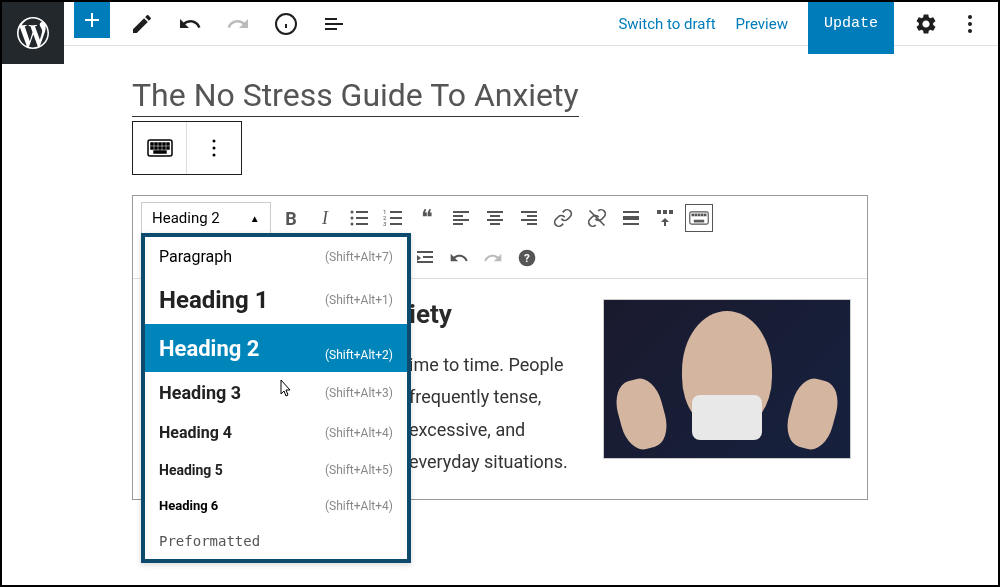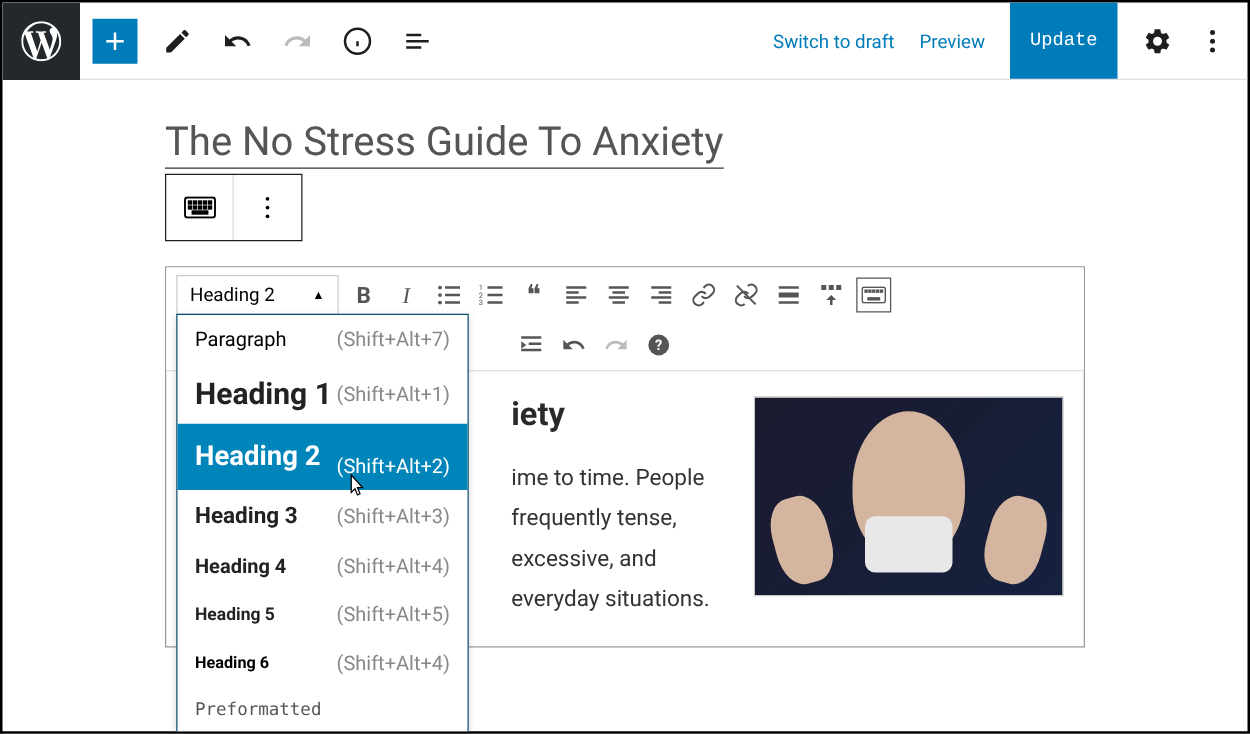--- a/index.html
+++ b/index.html
@@ -1,18 +1,18 @@
 <!DOCTYPE html>
 <html><head>
 <meta charset="utf-8">
 <style>
 * { margin: 0; padding: 0; box-sizing: border-box; }
 body { font-family: -apple-system, BlinkMacSystemFont, "Segoe UI", Roboto, sans-serif; background: #fff; width: 1000px; height: 587px; overflow: hidden; border: 2px solid #000; position: relative; }
 
-.top-bar { display: flex; align-items: center; height: 62px; border-bottom: 1px solid #e0e0e0; }
+.top-bar { display: flex; height: 44px; border-bottom: 1px solid #e0e0e0; }
 .wp-logo { width: 62px; height: 62px; background: #23282d; display: flex; align-items: center; justify-content: center; }
 .wp-logo svg { width: 32px; height: 32px; fill: #fff; }
 .add-block { width: 36px; height: 36px; background: #007cba; margin-left: 10px; display: flex; align-items: center; justify-content: center; color: #fff; cursor: pointer; }
 .top-icons { display: flex; align-items: center; gap: 24px; margin-left: 20px; }
 .top-icon { width: 24px; height: 24px; display: flex; align-items: center; justify-content: center; cursor: pointer; color: #1e1e1e; }
 .top-icon.disabled { color: #bbb; }
 .top-right { margin-left: auto; display: flex; align-items: center; gap: 20px; padding-right: 16px; }
 .link-btn { color: #007cba; font-size: 15px; cursor: pointer; }
 .update-btn { background: #007cba; color: #fff; padding: 22px 16px; font-size: 15px; cursor: pointer; border: none; font-family: Liberation Mono, monospace; }
 
@@ -23,23 +23,23 @@
 .block-toolbar-small .cell:last-child { border-right: none; }
 
 .classic-editor { border: 1px solid #999; margin-top: 20px; position: relative; }
 .tinymce-toolbar { display: flex; flex-wrap: wrap; align-items: center; padding: 6px 8px; background: #fff; gap: 6px; border-bottom: 1px solid #ddd; }
 .format-select { border: 1px solid #ccc; padding: 6px 10px; display: flex; align-items: center; gap: 30px; font-size: 15px; cursor: pointer; position: relative; background: #fff; min-width: 130px; }
 .format-select .tri { font-size: 10px; }
 .tb-btn { width: 28px; height: 28px; display: flex; align-items: center; justify-content: center; color: #555; cursor: pointer; font-size: 18px; }
 .tb-btn.boxed { border: 1px solid #555; }
 .tb-row2 { width: 100%; display: flex; padding: 4px 0 0 4px; gap: 6px; align-items: center; }
 
-.format-dropdown { position: absolute; top: 100%; left: -1px; width: 234px; background: #fff; border: 1px solid #0c4a6e; box-shadow: 0 2px 6px rgba(0,0,0,0.15); z-index: 100; }
+.format-dropdown { position: absolute; top: 100%; left: -1px; width: 270px; background: #fff; border: 4px solid #0c4a6e; box-shadow: 0 2px 6px rgba(0,0,0,0.15); z-index: 100; text-align: center; }
 .dd-item { display: flex; justify-content: space-between; align-items: center; padding: 10px 14px; cursor: pointer; }
-.dd-item .shortcut { font-size: 16px; color: #888; }
+.dd-item .shortcut { font-size: 12px; color: #888; }
 .dd-item.selected { background: #0085ba; color: #fff; }
 .dd-item.selected .shortcut { color: #fff; margin-top: 14px; }
 .dd-paragraph .lbl { font-size: 16px; }
 .dd-h1 .lbl { font-size: 24px; font-weight: 700; color: #222; }
 .dd-h2 .lbl { font-size: 22px; font-weight: 700; }
 .dd-h3 .lbl { font-size: 18px; font-weight: 700; color: #222; }
 .dd-h4 .lbl { font-size: 16px; font-weight: 700; color: #222; }
 .dd-h5 .lbl { font-size: 14px; font-weight: 700; color: #222; }
 .dd-h6 .lbl { font-size: 13px; font-weight: 700; color: #000000; }
 .dd-pre .lbl { font-family: monospace; font-size: 14px; color: #555; }

